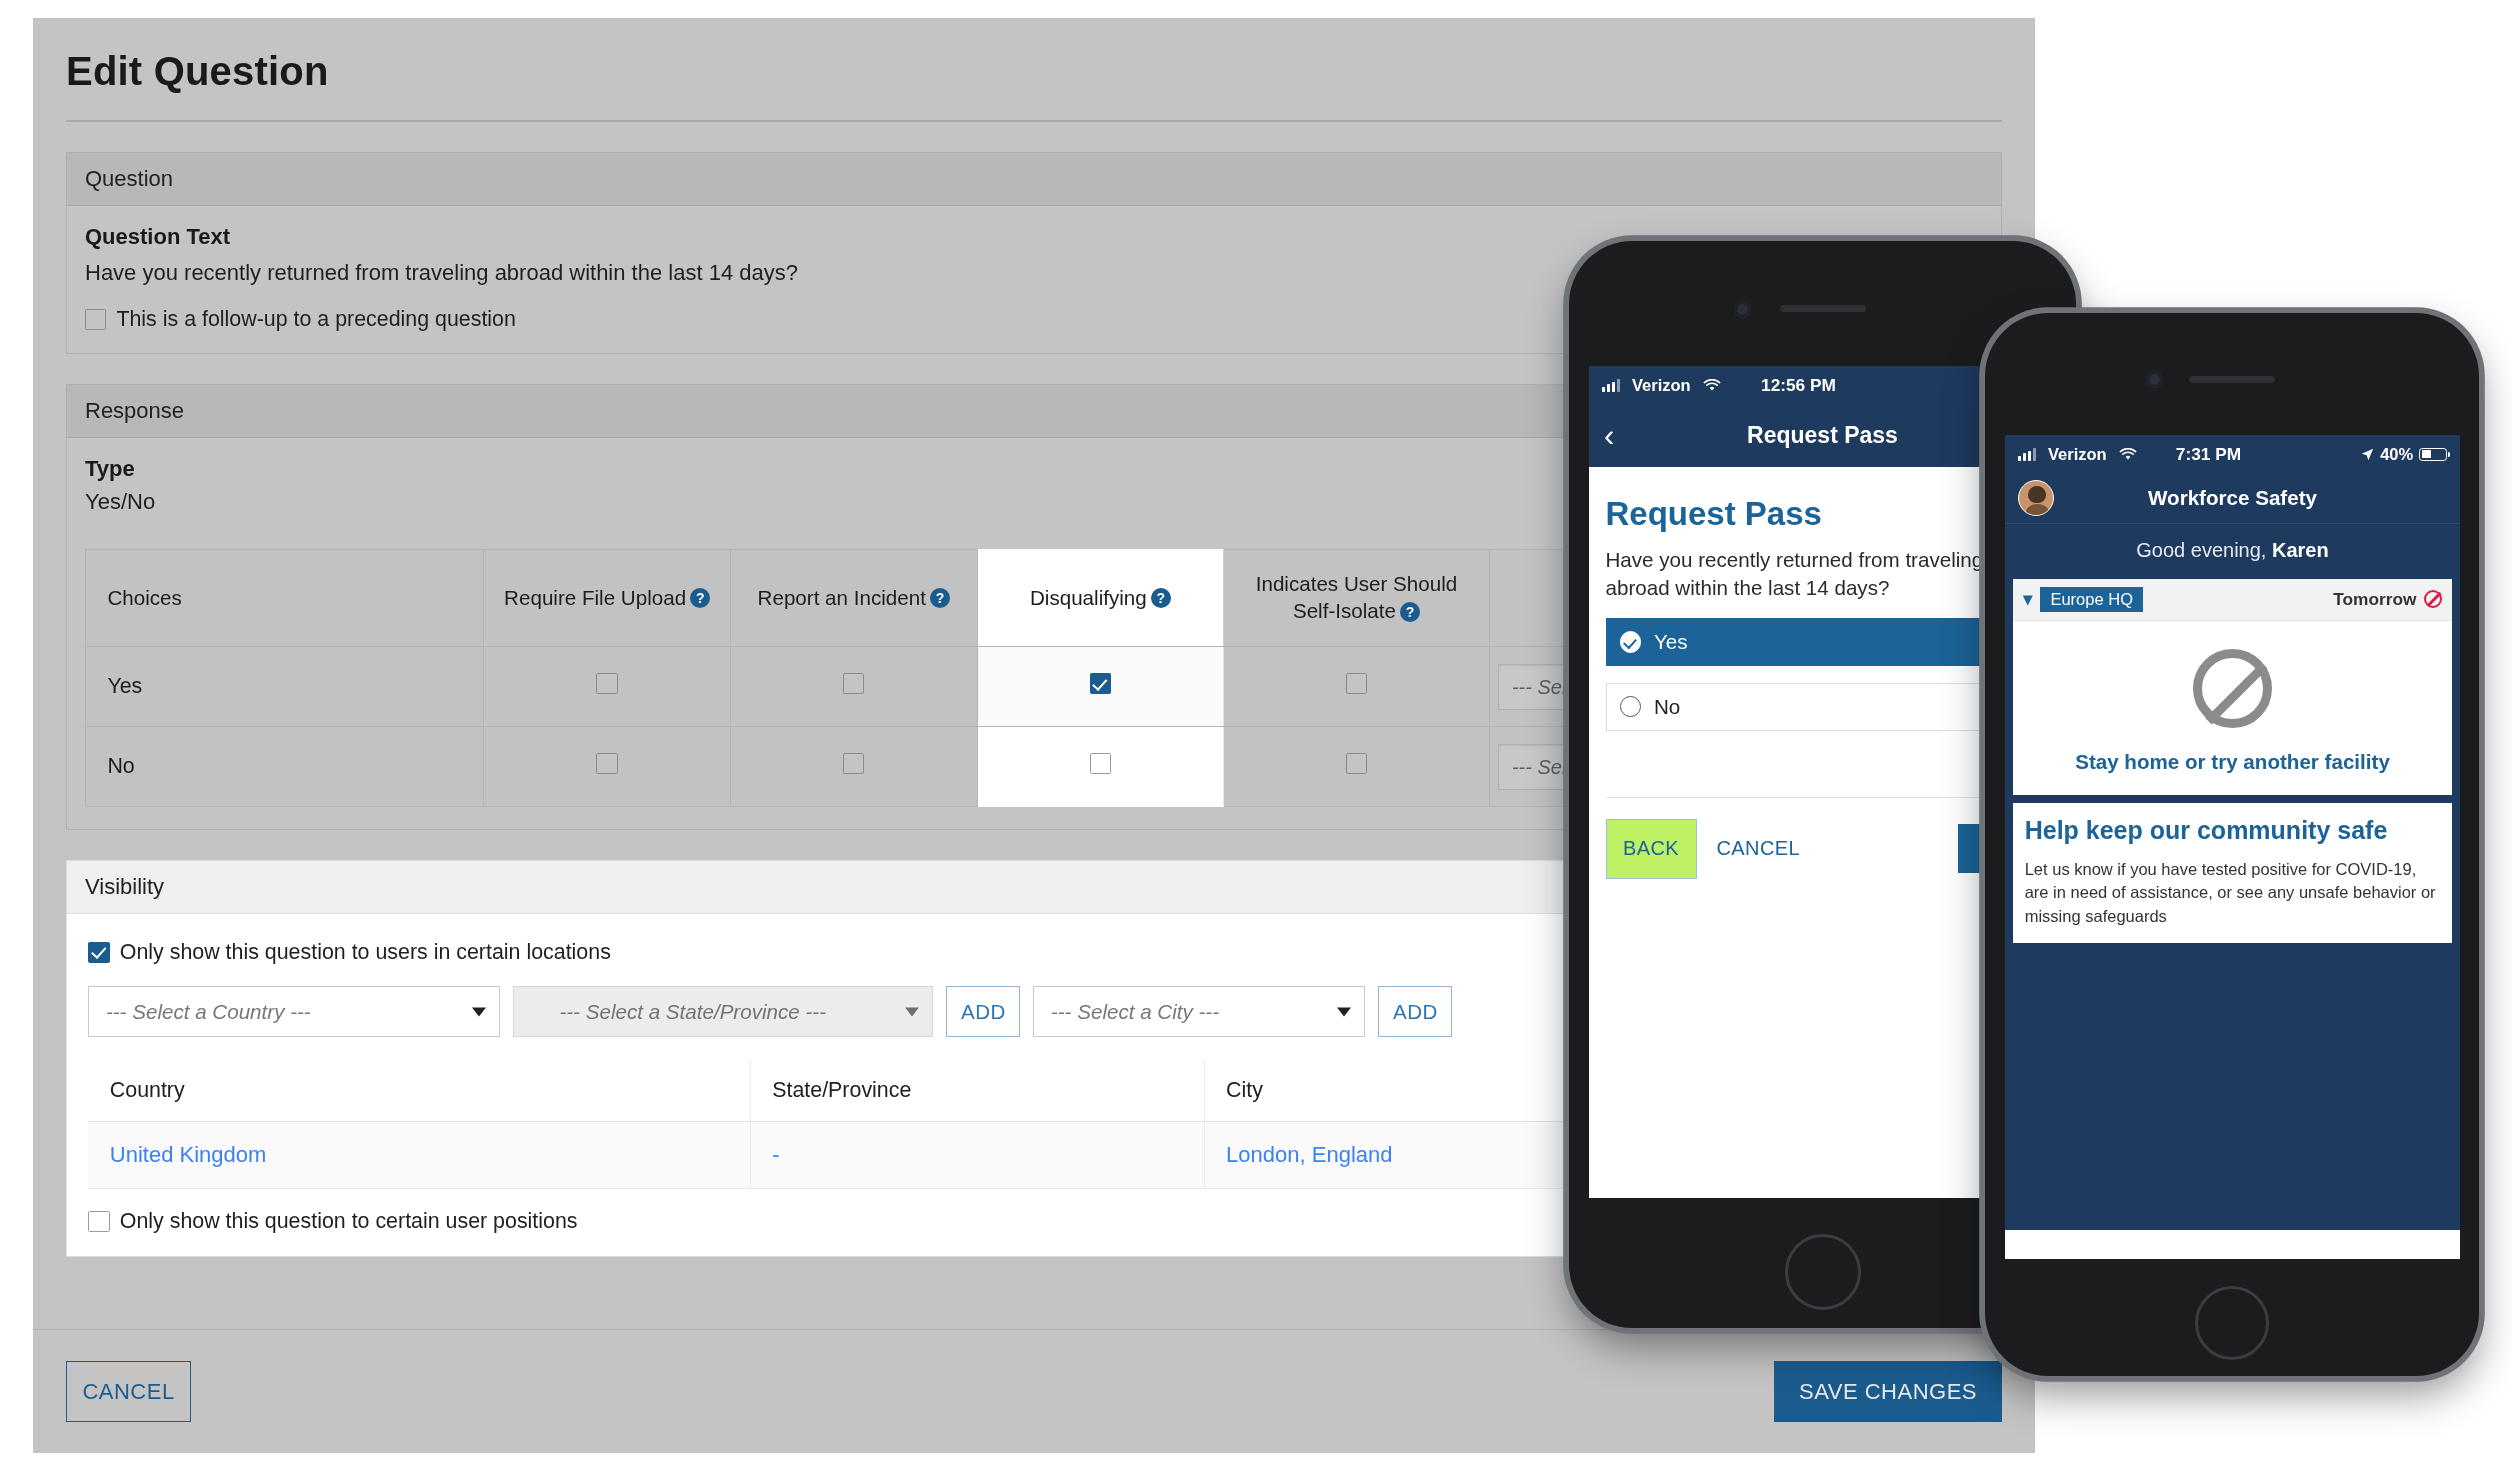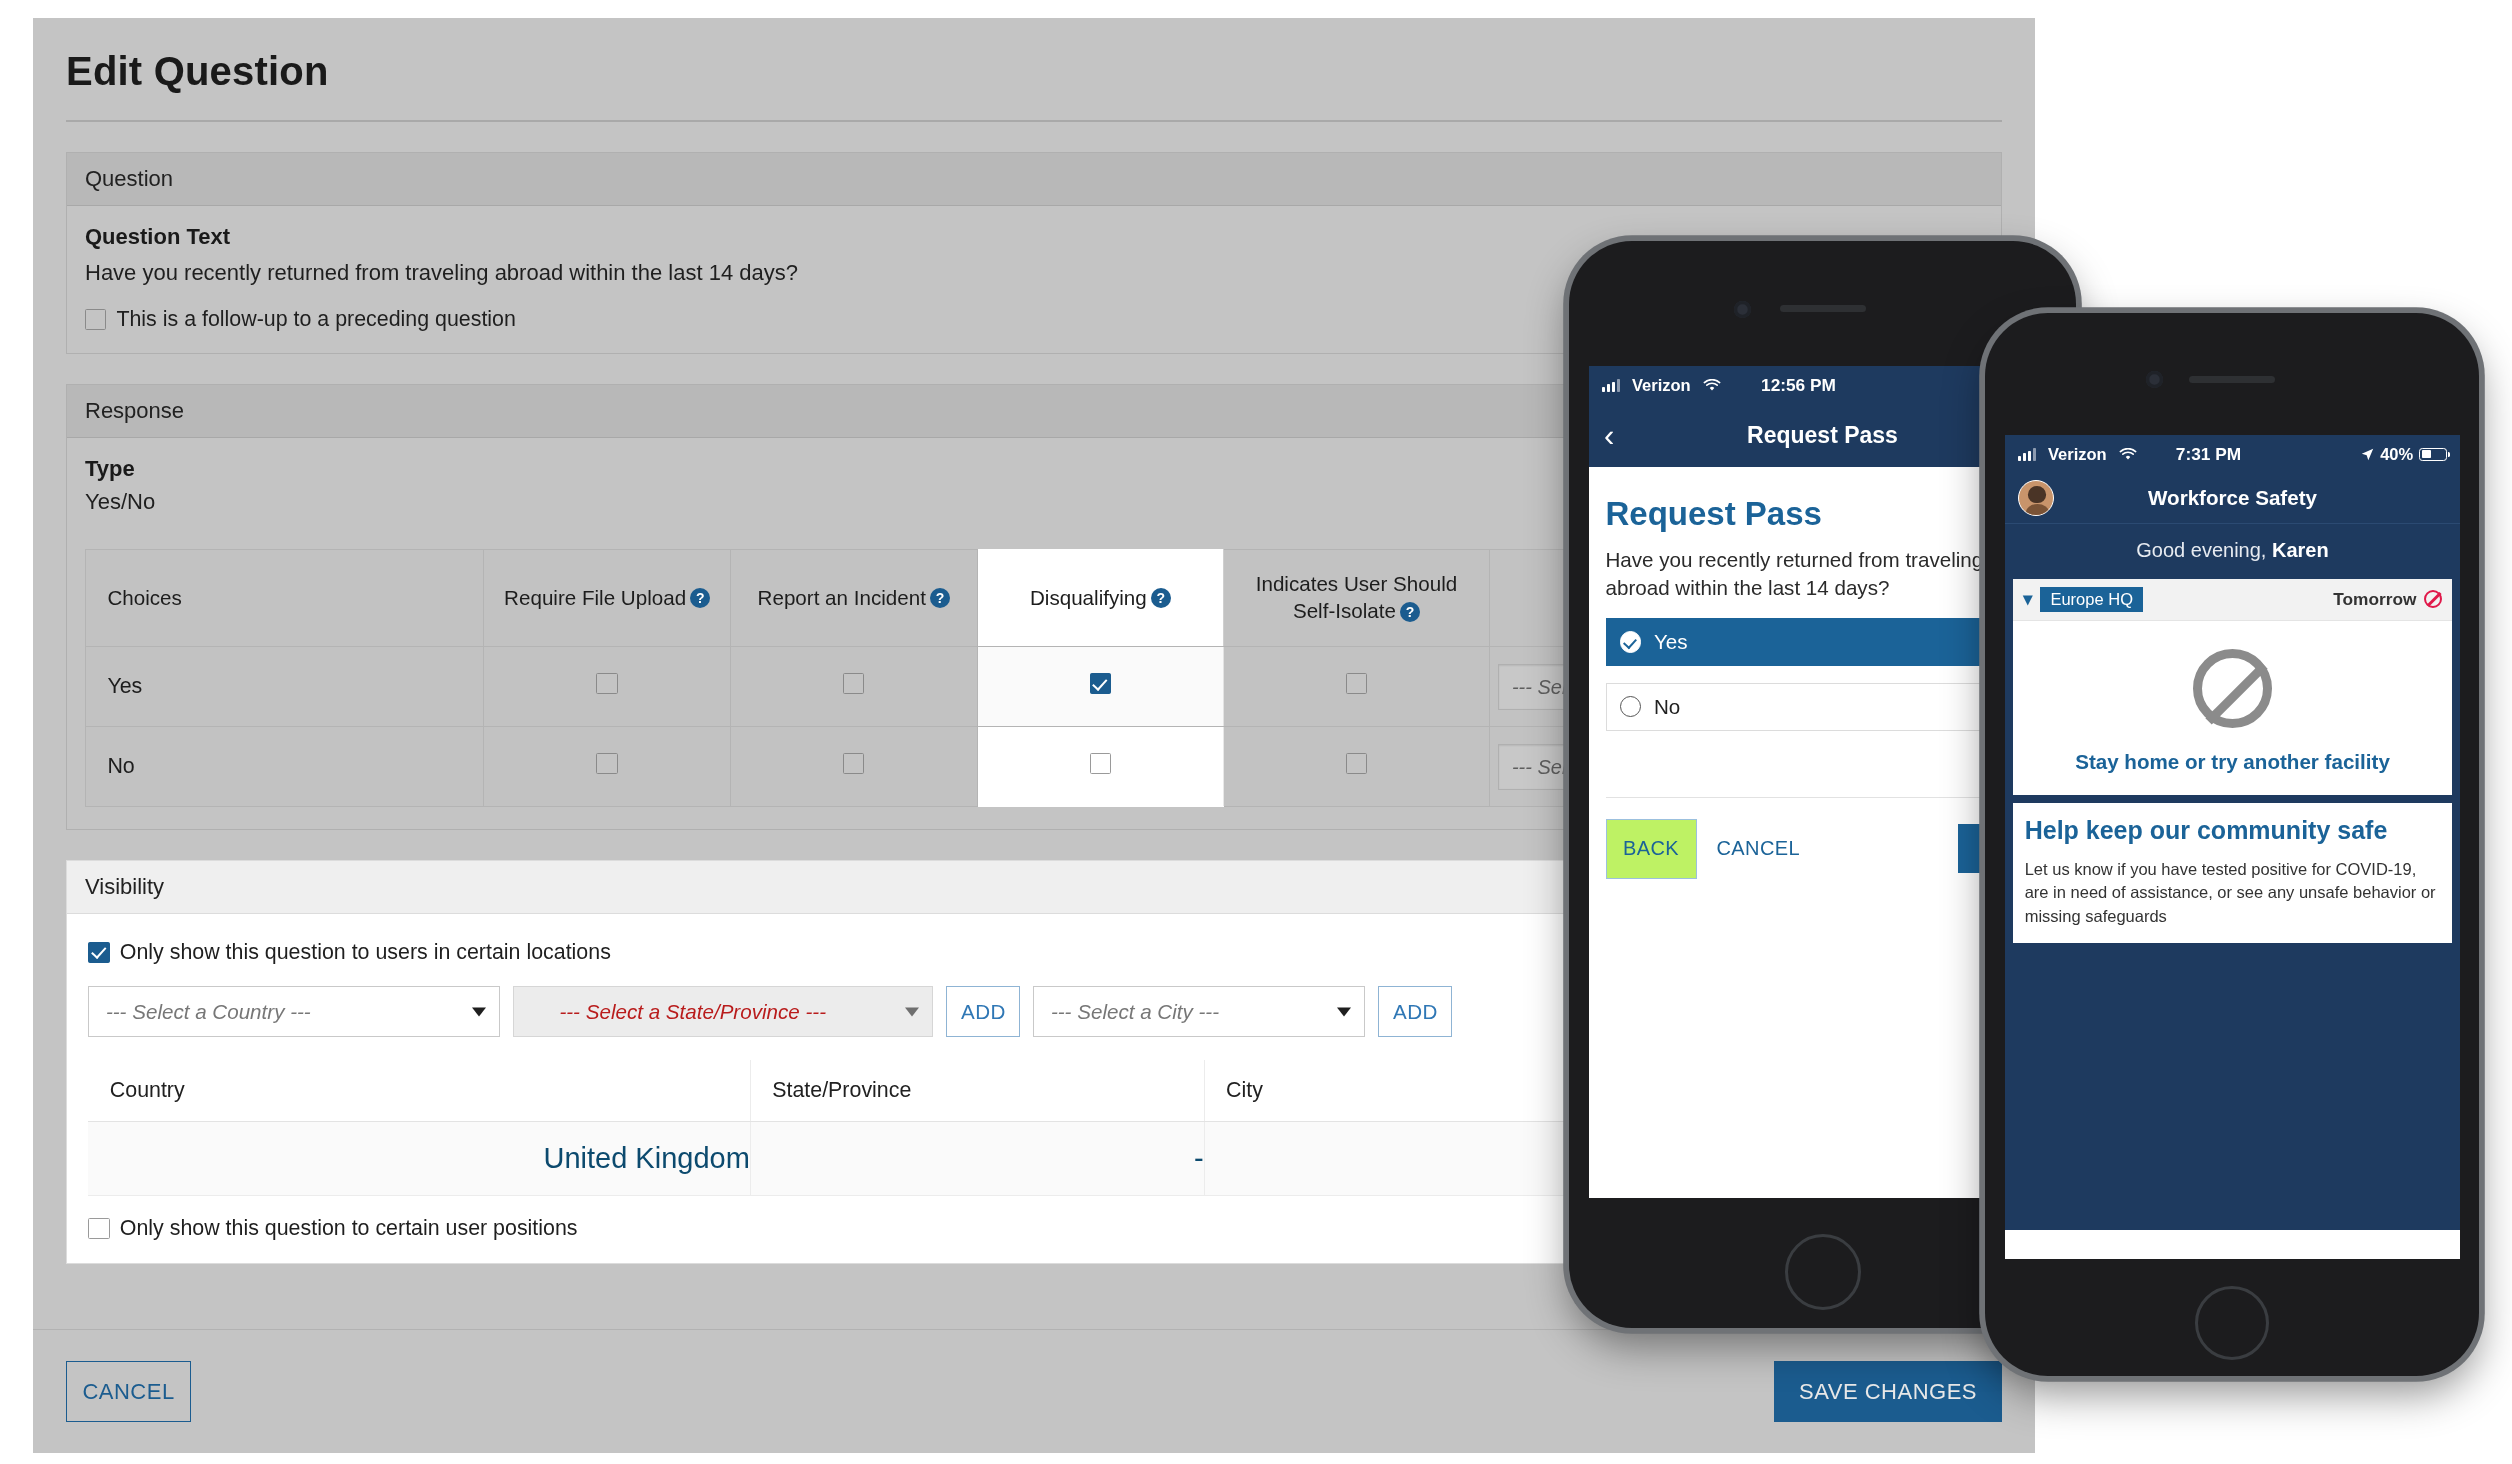--- a/index.html
+++ b/index.html
@@ -95,21 +95,21 @@
   .panel-white .panel-head { background:#efefef; border-bottom:0.8px solid #dcdcdc; color:#222; }
   .panel-white { border:0.8px solid #dcdcdc; }
   .panel-white .panel-body { background:#ffffff; padding: 18px 21.4px 0 21.4px; }
 
   .selrow { display: flex; align-items: center; gap: 13px; margin-top: 21.4px; }
   .sel {
     position: relative; height: 51px; border: 0.8px solid #c9c9c9;
     background: #fff; font-size: 20.6px; font-style: italic; color: #777;
     line-height: 49px; padding-left: 16.5px; padding-right: 44px;
   }
-  .sel.dim { background: #ececec; color: #b91c1c; border-color:#d6d6d6;padding-left:45px; }
+  .sel.dim { background: #ececec; color: #737373; border-color:#d6d6d6;padding-left:45px; }
   .sel .caret {
     position: absolute; right: 13px; top: 50%; transform: translateY(-50%);
     width: 0; height: 0; border-left: 7.4px solid transparent;
     border-right: 7.4px solid transparent; border-top: 9px solid #1f1f1f;
   }
   .sel.dim .caret { border-top-color:#6f6f6f; }
   .sel-country { width: 412px; }
   .sel-state   { width: 420px; }
   .sel-city    { width: 332px; }
   .addbtn {
@@ -117,21 +117,21 @@
     color: #2f77b5; font-size: 20.6px; letter-spacing: 0.4px;
     display: flex; align-items: center; justify-content: center;
   }
 
   table.loc { border-collapse: collapse; width: 100%; margin-top: 23px; table-layout: fixed; }
   table.loc th {
     text-align: left; font-size: 21.4px; font-weight: 400; color: #212121;
     padding: 18px 0 18px 21.4px; border-bottom: 0.8px solid #e3e3e3; background:#fff;
   }
   table.loc td {
-    text-align: right; font-size: 29px; color: #0c4a6e;
+    text-align: left; font-size: 22px; color: #3b82f6;
     padding: 20px 0 20px 21.4px; background: #fafafa; border-bottom: 0.8px solid #ececec;
   }
   table.loc th + th, table.loc td + td { border-left: 0.8px solid #ececec; }
 
   .footer {
     position: absolute; left: 0; right: 0; bottom: 0; height: 124px;
     border-top: 0.8px solid #b2b2b2;
   }
   .btn-cancel {
     position: absolute; left: 33px; top: 31px;

